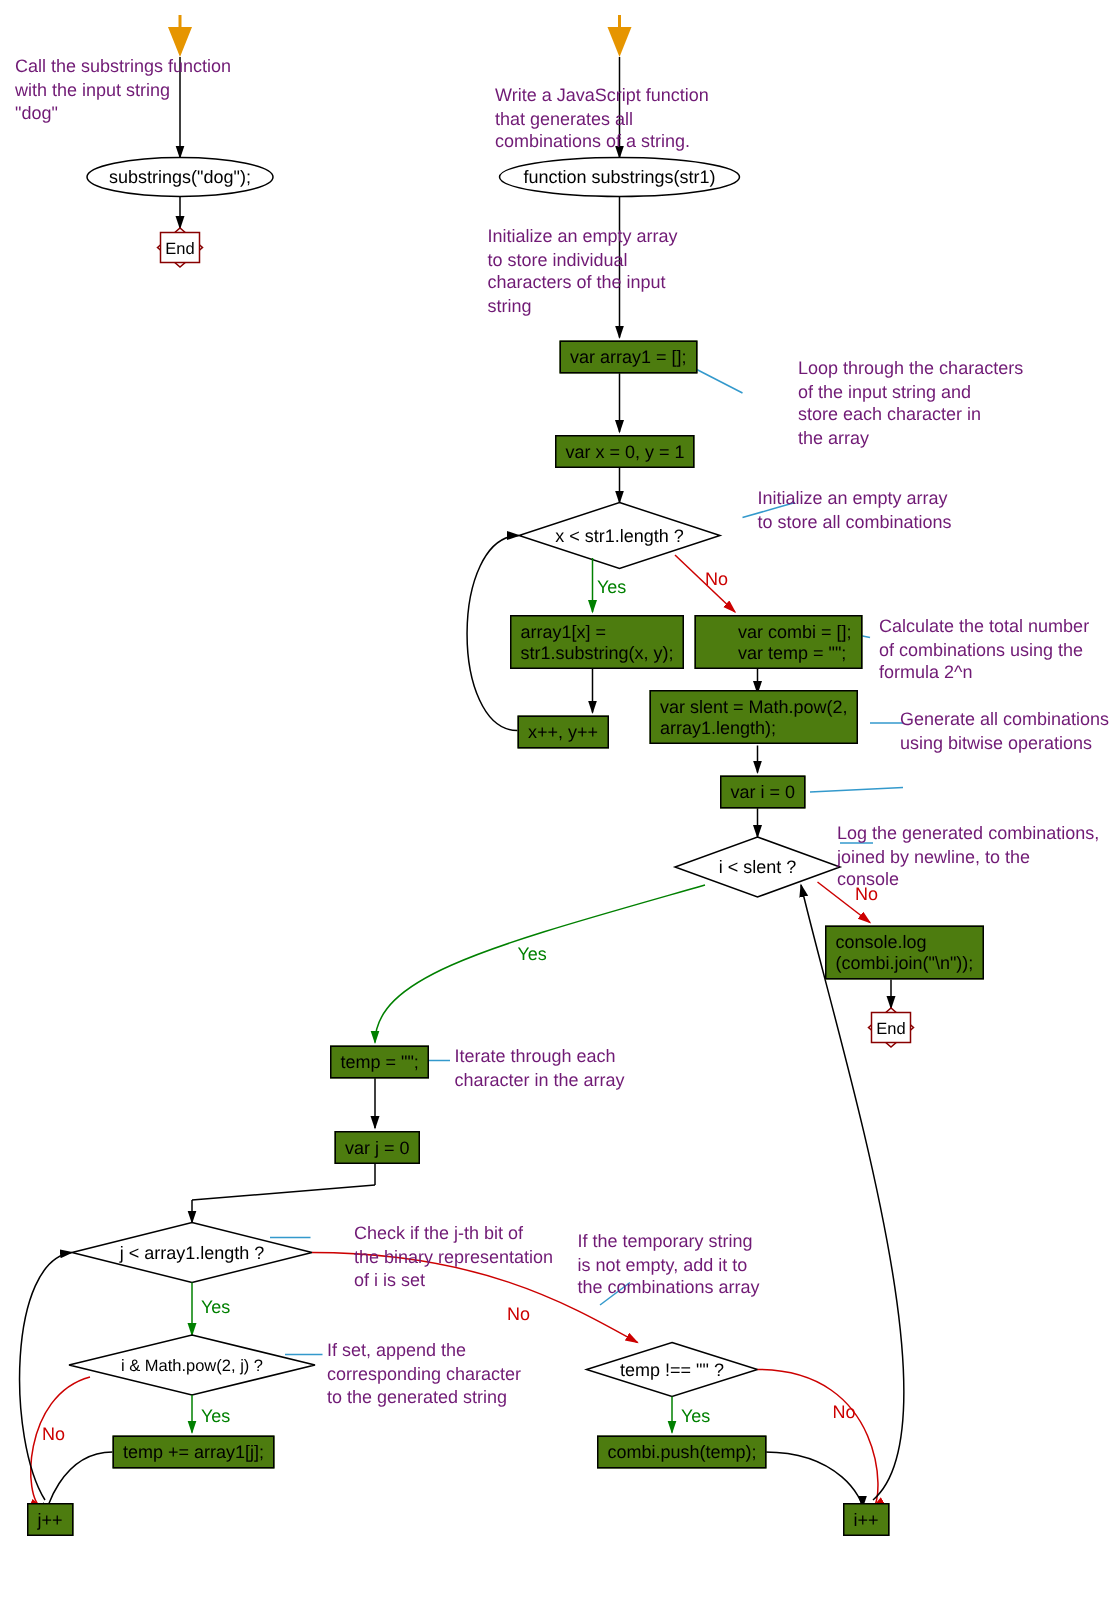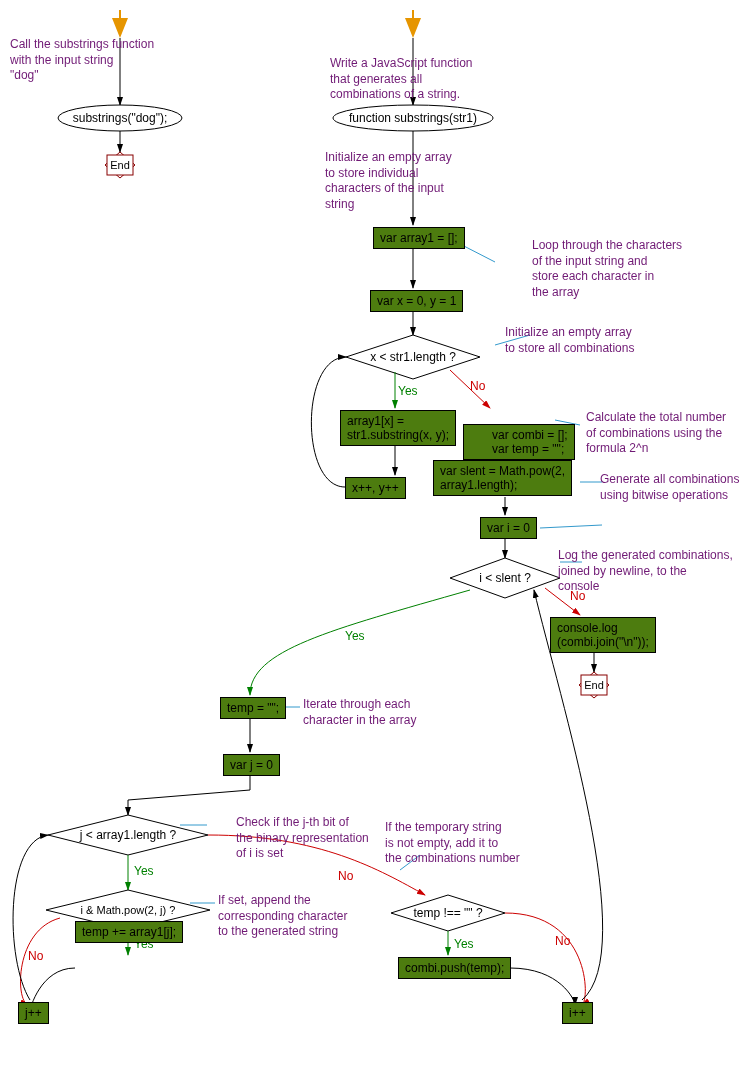--- a/index.html
+++ b/index.html
@@ -190,32 +190,32 @@
 <div class="annotation" style="left:303px; top:697px; width:160px; white-space:pre-line;">Iterate through each
 character in the array</div>
 <div class="annotation" style="left:210px; top:815px; width:170px; white-space:pre-line;margin-left:26px;">Check if the j-th bit of
 the binary representation
 of i is set</div>
 <div class="annotation" style="left:218px; top:893px; width:170px; white-space:pre-line;">If set, append the
 corresponding character
 to the generated string</div>
 <div class="annotation" style="left:385px; top:820px; width:170px; white-space:pre-line;">If the temporary string
 is not empty, add it to
-the combinations number</div>
+the combinations array</div>
 
 <div class="box" style="left:373px; top:227px;">var array1 = [];</div>
 <div class="box" style="left:370px; top:290px;">var x = 0, y = 1</div>
 <div class="box" style="left:340px; top:410px; white-space:pre-line;">array1[x] =
 str1.substring(x, y);</div>
 <div class="box" style="left:345px; top:477px;">x++, y++</div>
-<div class="box" style="left:463px; top:424px; white-space:pre-line;padding-left:28px;">var combi = [];
+<div class="box" style="left:463px; top:410px; white-space:pre-line;padding-left:28px;">var combi = [];
 var temp = "";</div>
 <div class="box" style="left:433px; top:460px; white-space:pre-line;">var slent = Math.pow(2,
 array1.length);</div>
 <div class="box" style="left:480px; top:517px;">var i = 0</div>
 <div class="box" style="left:550px; top:617px; white-space:pre-line;">console.log
 (combi.join("\n"));</div>
 <div class="box" style="left:220px; top:697px;">temp = "";</div>
 <div class="box" style="left:223px; top:754px;">var j = 0</div>
-<div class="box" style="left:75px; top:921px;text-align:center;">temp += array1[j];</div>
+<div class="box" style="left:75px; top:957px;text-align:center;">temp += array1[j];</div>
 <div class="box" style="left:18px; top:1002px;">j++</div>
 <div class="box" style="left:398px; top:957px;">combi.push(temp);</div>
 <div class="box" style="left:562px; top:1002px;">i++</div>
 
 </body></html>

